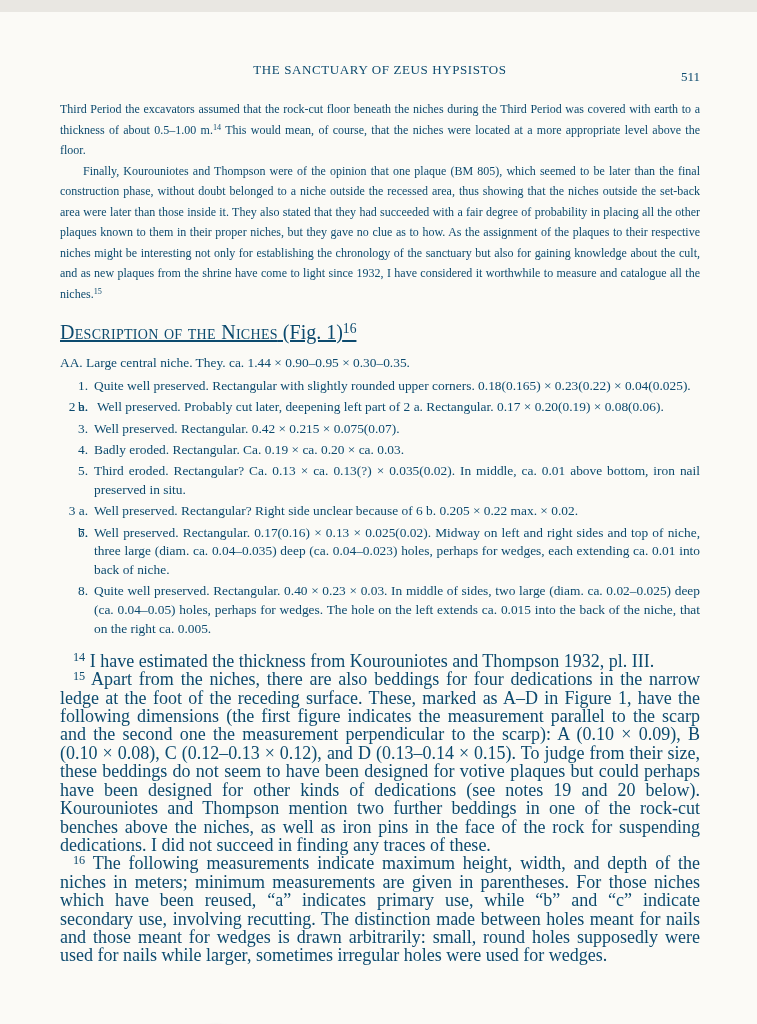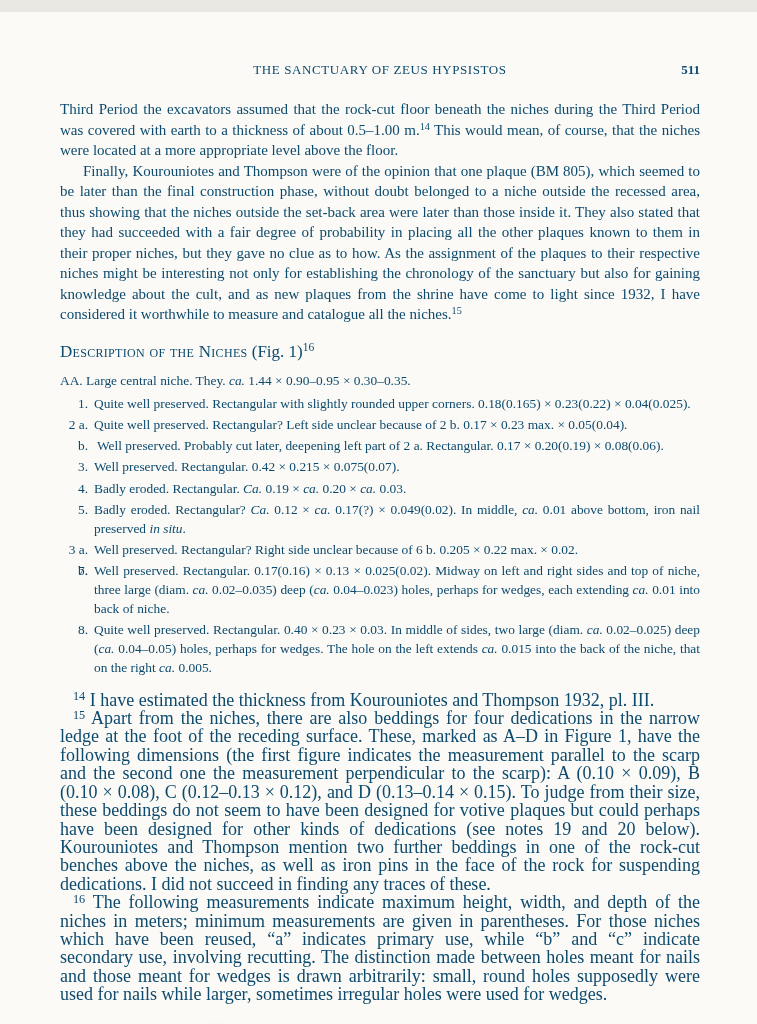--- a/index.html
+++ b/index.html
@@ -21,39 +21,39 @@
   .running-head {
     position: relative;
     text-align: center;
     font-size: 13px;
     letter-spacing: 0.6px;
     margin-bottom: 21px;
   }
   .rh-page {
     position: absolute;
     right: 0;
-    top: 0;
+    top: 7px;
     letter-spacing: 0;
-    font-weight: bold;
   }
 
   
   .body-para {
-    font-size: 15px;
+    font-size: 12px;
     line-height: 20.5px;
     text-align: justify;
   }
   .body-para.indent { text-indent: 23px; }
 
   
   .section-heading {
     margin-top: 17px;
     margin-bottom: 9px;
-    font-size: 17px;
+    font-size: 20px;
     font-weight: normal;
+    text-decoration: underline;
   }
   .sc { font-variant: small-caps; letter-spacing: 0.3px; }
 
   
   .aa-line {
     font-size: 13.4px;
     line-height: 19px;
     margin-bottom: 5px;
   }
   .catalogue {
@@ -88,21 +88,21 @@
     text-indent: 13px;
   }
 
   sup {
     font-size: 0.68em;
     line-height: 0;
     position: relative;
     top: -0.45em;
     vertical-align: baseline;
   }
-  .it { font-style: italic; }
+  .it { }
 
   
   .scan-artifact {
     position: absolute;
     left: 196px;
     bottom: 0;
     width: 40px;
     height: 12px;
     background: radial-gradient(ellipse at center, rgba(110,104,94,0.5), rgba(110,104,94,0) 70%);
     filter: blur(1px);
@@ -127,55 +127,54 @@
 
   <div class="catalogue">
 
     <div class="cat-item">
       <span class="cat-label">1.</span>
       <span class="cat-text"><span>Quite well preserved. Rectangular with slightly rounded upper corners. 0.18(0.165) × 0.23(0.22) × 0.04(0.025).</span></span>
     </div>
 
     <div class="cat-item">
       <span class="cat-label">2 a.</span>
-      <span class="cat-text"><span>Quite well preserved. Rectangular? Left side unclear because of 2 b. 0.17 × 0.23 max. × 0.05(0.04).</span></span>
     </div>
 
     <div class="cat-item sub">
       <span class="cat-label">b.</span>
       <span class="cat-text"><span>Well preserved. Probably cut later, deepening left part of 2 a. Rectangular. 0.17 × 0.20(0.19) × 0.08(0.06).</span></span>
     </div>
 
     <div class="cat-item">
       <span class="cat-label">3.</span>
       <span class="cat-text"><span>Well preserved. Rectangular. 0.42 × 0.215 × 0.075(0.07).</span></span>
     </div>
 
     <div class="cat-item">
       <span class="cat-label">4.</span>
       <span class="cat-text"><span>Badly eroded. Rectangular. </span><span class="it">Ca.</span><span> 0.19 × </span><span class="it">ca.</span><span> 0.20 × </span><span class="it">ca.</span><span> 0.03.</span></span>
     </div>
 
     <div class="cat-item">
       <span class="cat-label">5.</span>
-      <span class="cat-text"><span>Badly eroded. Rectangular? </span><span class="it">Ca.</span><span> 0.12 × </span><span class="it">ca.</span><span> 0.17(?) × 0.049(0.02). In middle, </span><span class="it">ca.</span><span> 0.01 above bottom, iron nail preserved </span><span class="it">in situ</span><span>.</span></span>
+      <span class="cat-text"><span>Third eroded. Rectangular? </span><span class="it">Ca.</span><span> 0.13 × </span><span class="it">ca.</span><span> 0.13(?) × 0.035(0.02). In middle, </span><span class="it">ca.</span><span> 0.01 above bottom, iron nail preserved </span><span class="it">in situ</span><span>.</span></span>
     </div>
 
     <div class="cat-item">
       <span class="cat-label">3 a.</span>
       <span class="cat-text"><span>Well preserved. Rectangular? Right side unclear because of 6 b. 0.205 × 0.22 max. × 0.02.</span></span>
     </div>
 
     <div class="cat-item sub">
       <span class="cat-label">b.</span>
     </div>
 
     <div class="cat-item">
       <span class="cat-label">7.</span>
-      <span class="cat-text"><span>Well preserved. Rectangular. 0.17(0.16) × 0.13 × 0.025(0.02). Midway on left and right sides and top of niche, three large (diam. </span><span class="it">ca.</span><span> 0.02–0.035) deep (</span><span class="it">ca.</span><span> 0.04–0.023) holes, perhaps for wedges, each extending </span><span class="it">ca.</span><span> 0.01 into back of niche.</span></span>
+      <span class="cat-text"><span>Well preserved. Rectangular. 0.17(0.16) × 0.13 × 0.025(0.02). Midway on left and right sides and top of niche, three large (diam. </span><span class="it">ca.</span><span> 0.04–0.035) deep (</span><span class="it">ca.</span><span> 0.04–0.023) holes, perhaps for wedges, each extending </span><span class="it">ca.</span><span> 0.01 into back of niche.</span></span>
     </div>
 
     <div class="cat-item">
       <span class="cat-label">8.</span>
       <span class="cat-text"><span>Quite well preserved. Rectangular. 0.40 × 0.23 × 0.03. In middle of sides, two large (diam. </span><span class="it">ca.</span><span> 0.02–0.025) deep (</span><span class="it">ca.</span><span> 0.04–0.05) holes, perhaps for wedges. The hole on the left extends </span><span class="it">ca.</span><span> 0.015 into the back of the niche, that on the right </span><span class="it">ca.</span><span> 0.005.</span></span>
     </div>
 
   </div>
 
   <div class="footnotes">

